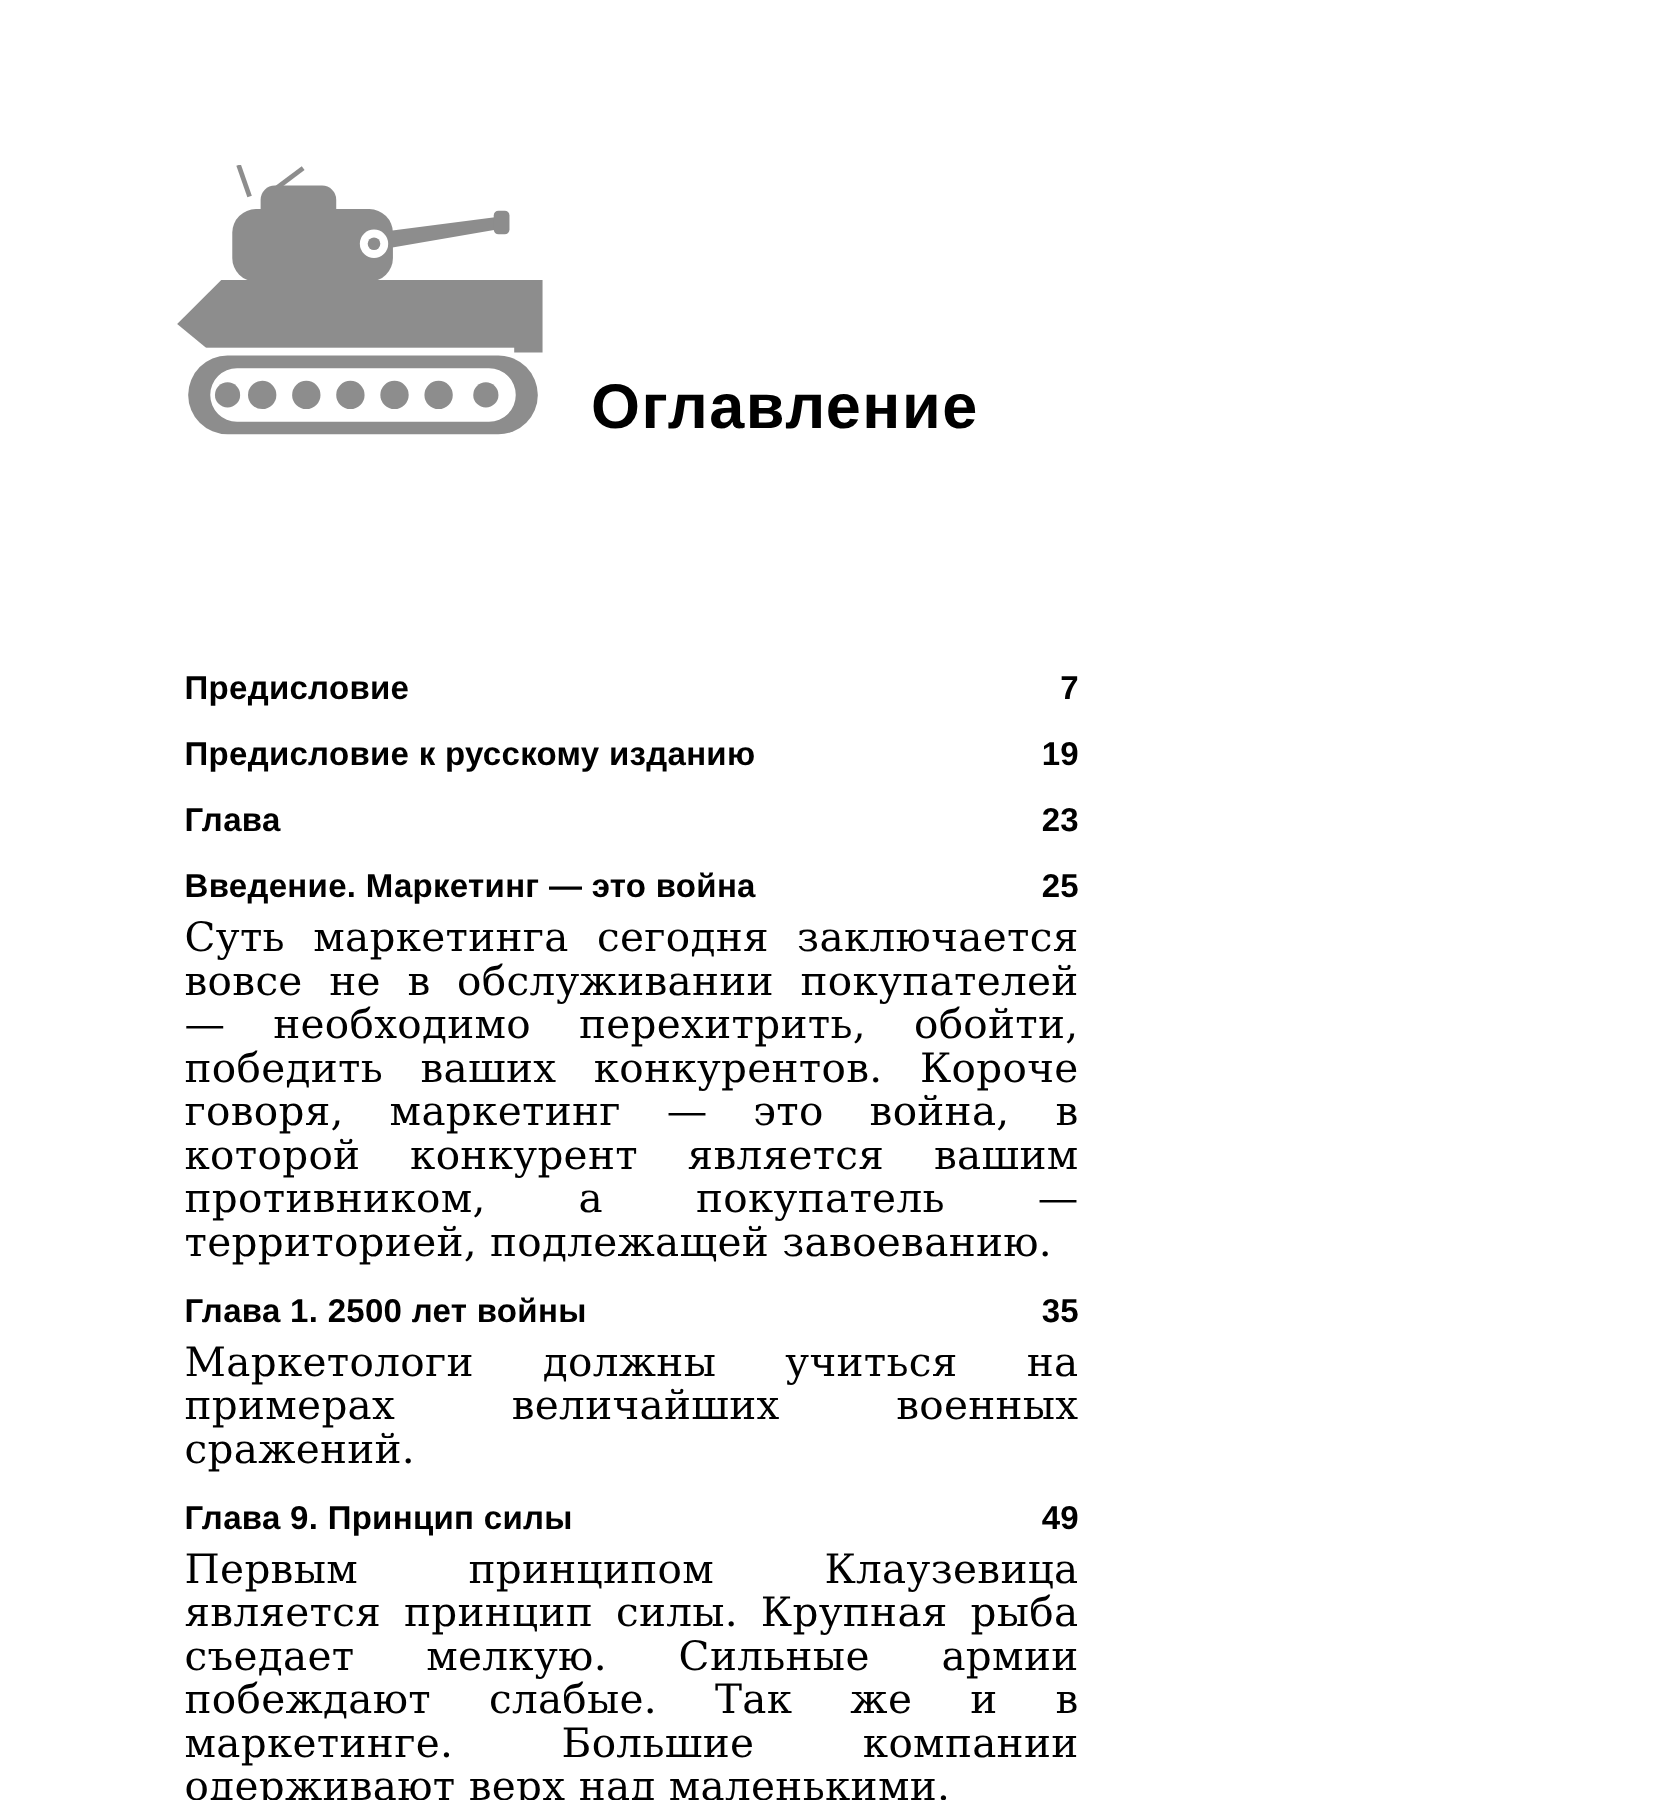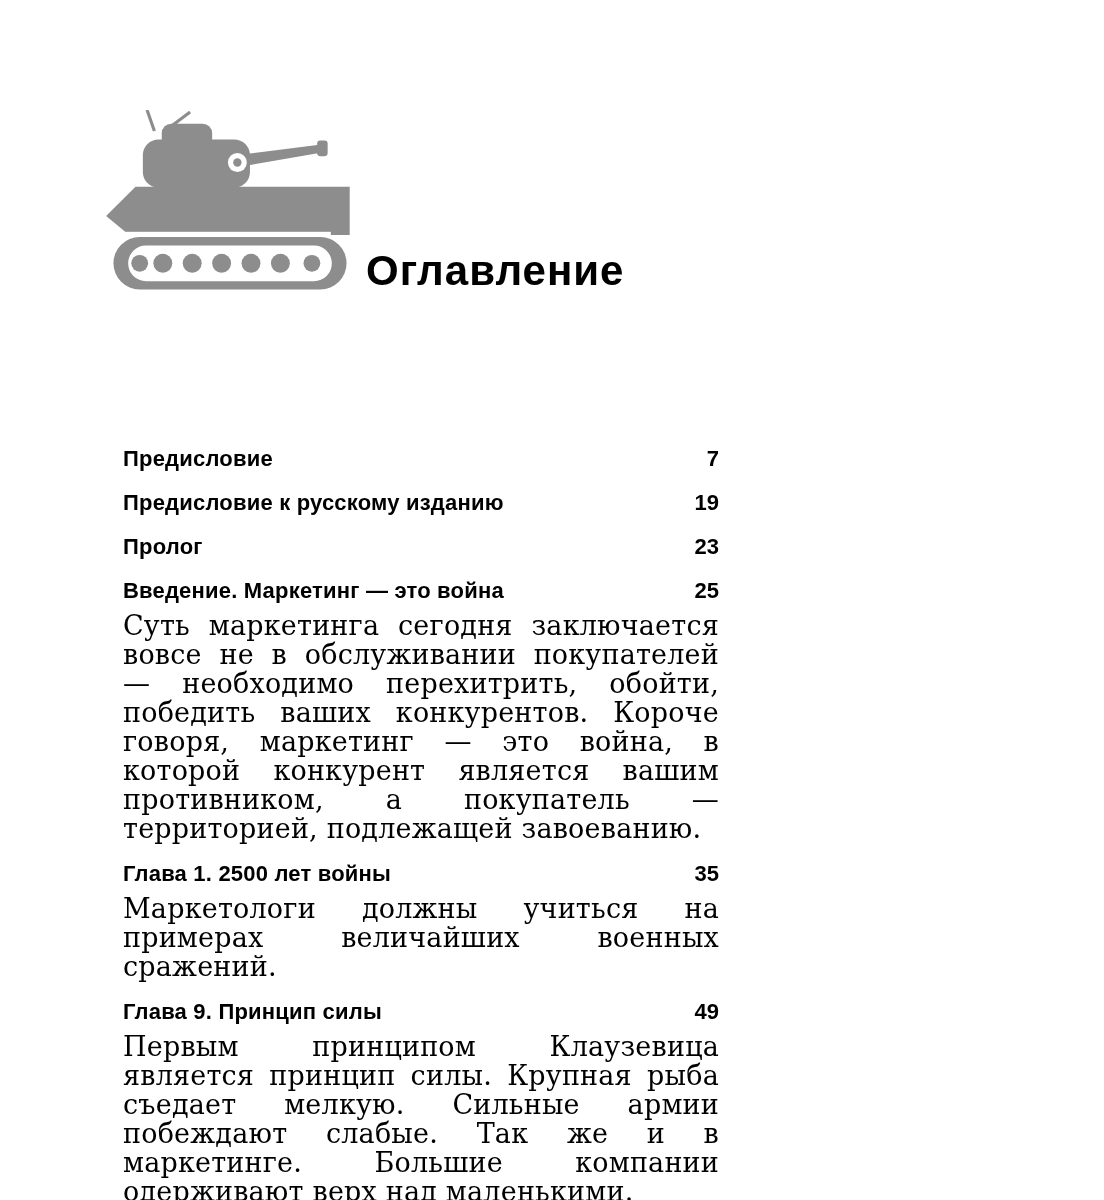--- a/index.html
+++ b/index.html
@@ -8,24 +8,24 @@
     width: 1104px;
     height: 1200px;
     position: relative;
     overflow: hidden;
     color: #000000;
     font-family: "Liberation Sans", sans-serif;
   }
   .header-row {
     position: absolute;
     top: 110px;
-    left: 104px;
+    left: 116px;
     display: flex;
     align-items: flex-end;
-    gap: 10px;
+    gap: 26px;
   }
   .tank-wrap { width: 252px; height: 190px; }
   .page-title {
     font-size: 42px;
     font-weight: bold;
     letter-spacing: 1px;
     line-height: 1;
     padding-bottom: 8px;
     white-space: nowrap;
   }
@@ -108,21 +108,21 @@
 
   <div class="toc-entry">
     <div class="toc-line">
       <span class="toc-label">Предисловие к русскому изданию</span>
       <span class="toc-page">19</span>
     </div>
   </div>
 
   <div class="toc-entry">
     <div class="toc-line">
-      <span class="toc-label">Пролог</span>
+      <span class="toc-label">Глава</span>
       <span class="toc-page">23</span>
     </div>
   </div>
 
   <div class="toc-entry">
     <div class="toc-line">
       <span class="toc-label">Введение. Маркетинг — это война</span>
       <span class="toc-page">25</span>
     </div>
     <p class="toc-desc">Суть маркетинга сегодня заключается вовсе не в обслуживании покупателей — необходимо перехитрить, обойти, победить ваших конкурентов. Короче говоря, маркетинг — это война, в которой конкурент является вашим противником, а покупатель — территорией, подлежащей завоеванию.</p>

